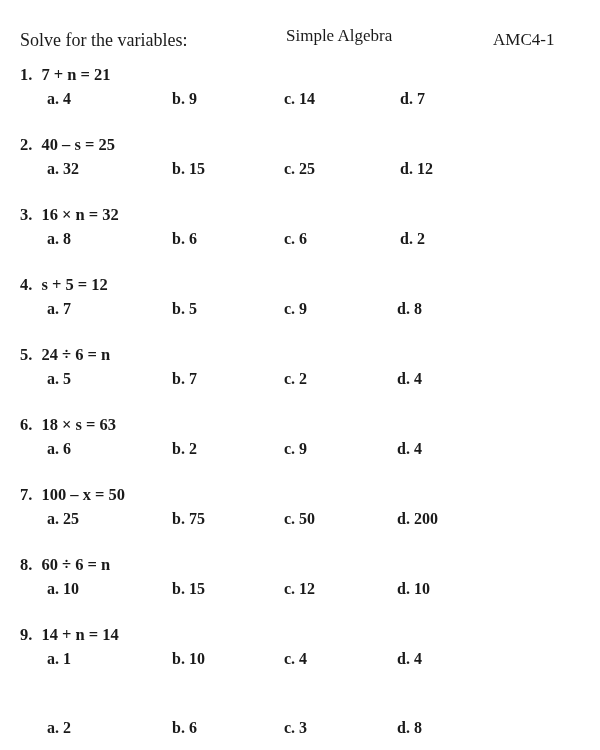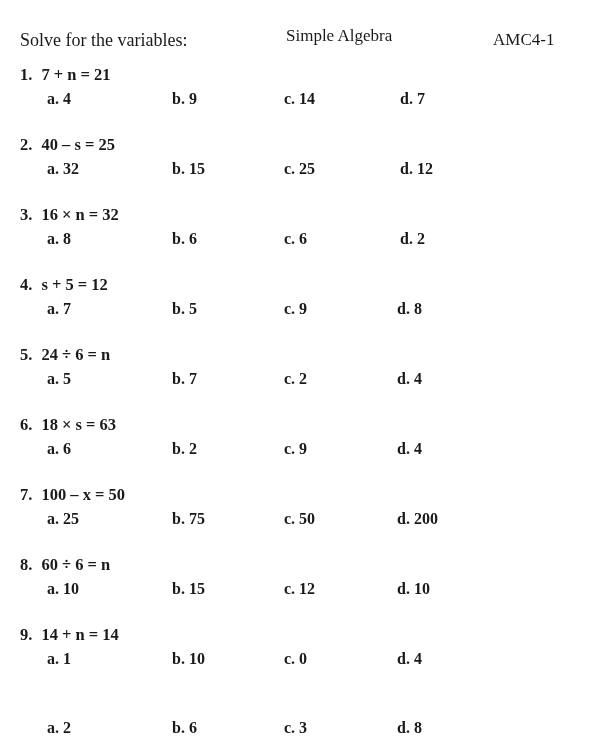--- a/index.html
+++ b/index.html
@@ -89,21 +89,21 @@
   <span class="opt a">a. 10</span>
   <span class="opt b">b. 15</span>
   <span class="opt c">c. 12</span>
   <span class="opt d">d. 10</span>
 </div>
 
 <div class="question" style="top:625px">
   <div class="q-line"><span class="q-num">9.</span><span class="q-eq">14 + n = 14</span></div>
   <span class="opt a">a. 1</span>
   <span class="opt b">b. 10</span>
-  <span class="opt c">c. 0</span>
+  <span class="opt c">c. 4</span>
   <span class="opt d">d. 4</span>
 </div>
 
 <div class="question" style="top:694px">
   <span class="opt a">a. 2</span>
   <span class="opt b">b. 6</span>
   <span class="opt c">c. 3</span>
   <span class="opt d">d. 8</span>
 </div>
 

